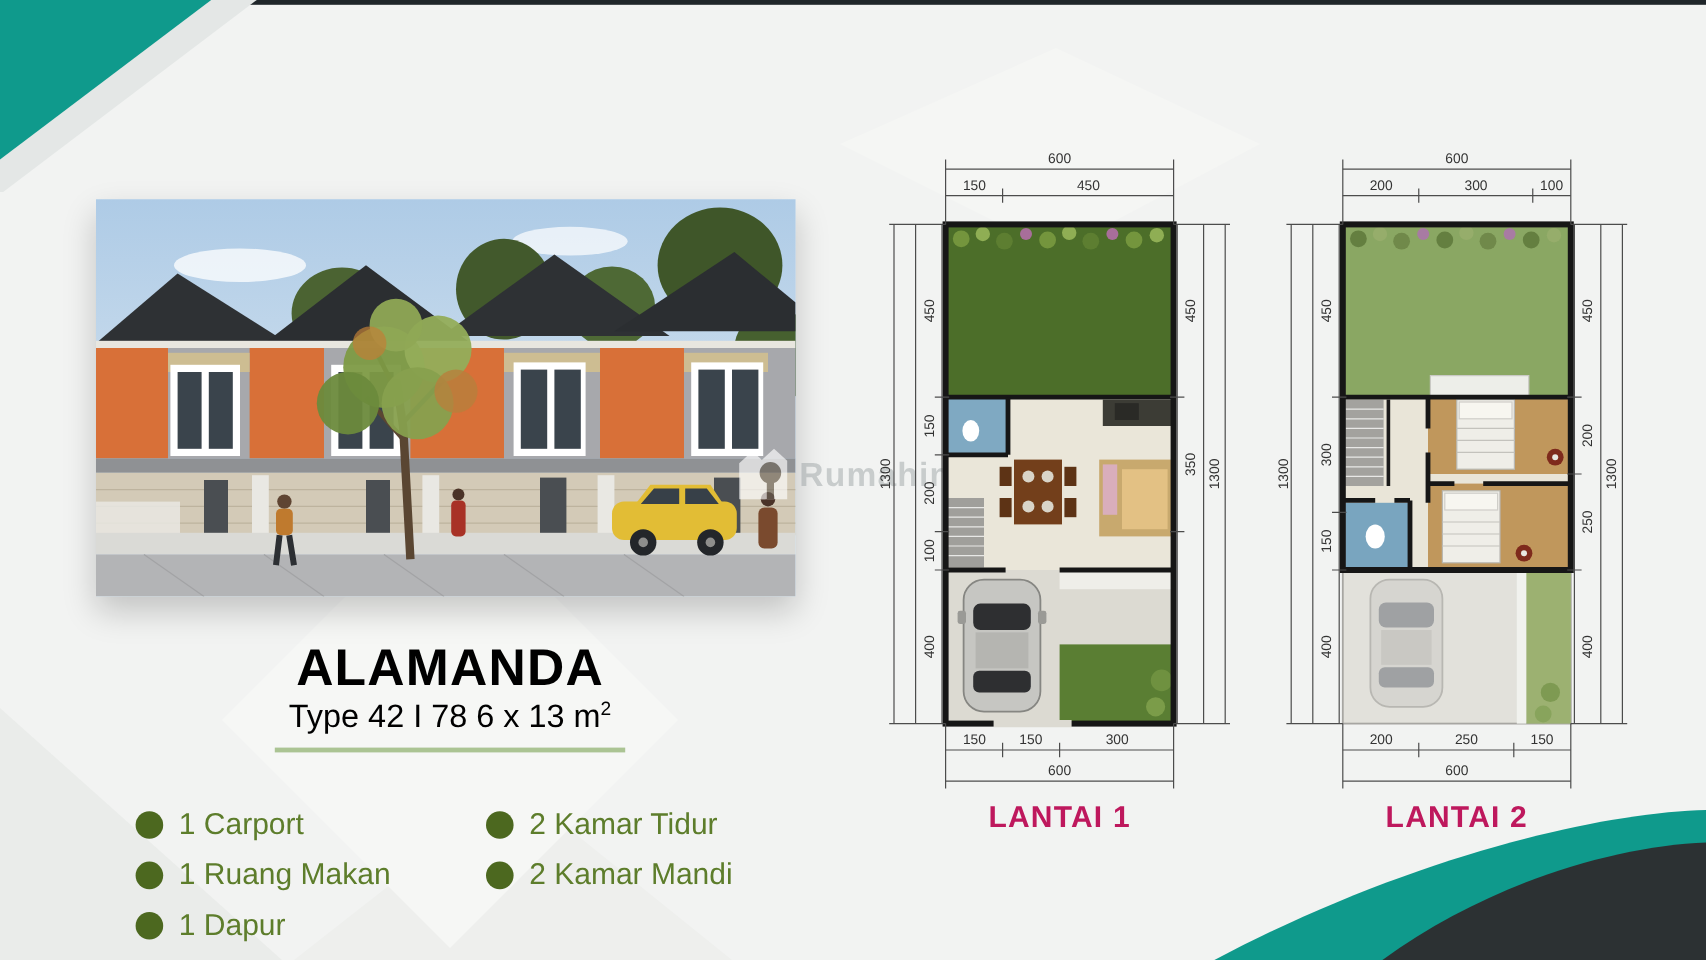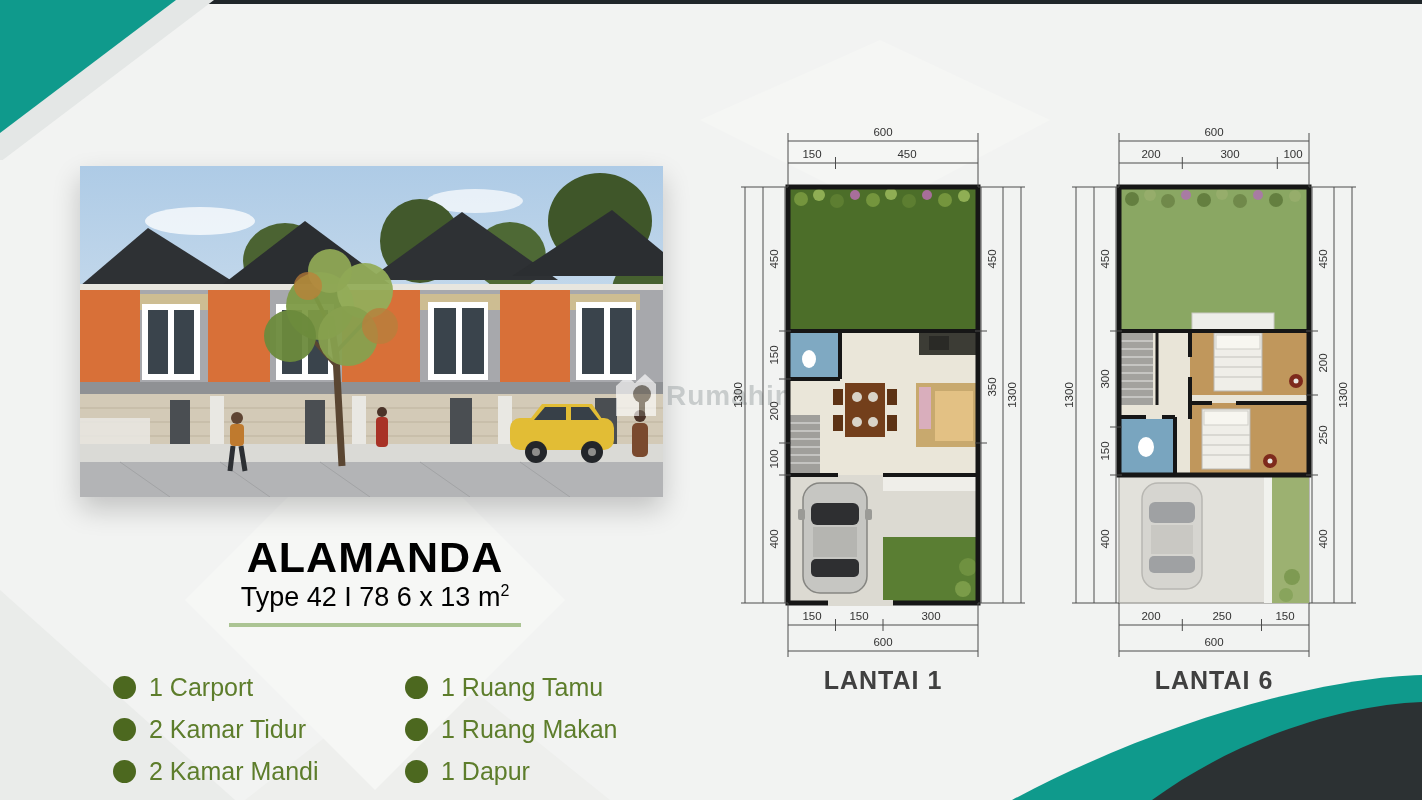--- a/index.html
+++ b/index.html
@@ -18,21 +18,21 @@
   .title { font-size:43px; font-weight:bold; letter-spacing:1px; line-height:1.0; }
   .subtitle { font-size:27px; margin-top:3px;text-align:center; }
   .subtitle sup { font-size:16px; }
   .divider { width:292px; height:4px; background:#abc493; margin:10px auto 0; }
   .features { position:absolute; left:113px; top:642px; width:550px; display:grid; grid-template-columns:292px 258px; row-gap:13px; color:#5d7d2b; font-size:25px;margin-top:31px; }
   .feature { display:flex; align-items:center; gap:13px; white-space:nowrap; }
   .bullet { width:23px; height:23px; border-radius:50%; background:#4c681f; flex:0 0 auto; }
   .plan { position:absolute; width:300px; top:117px; }
   .plan-1 { left:733px; }
   .plan-2 { left:1064px; }
-  .plan-label { text-align:center; font-size:25px; font-weight:bold; color:#404040; letter-spacing:1px; margin-top:0px; }
+  .plan-label { text-align:center; font-size:25px; font-weight:bold; color:#be185d; letter-spacing:1px; margin-top:0px; }
   .dim-line { stroke:#4c4c4c; stroke-width:1; fill:none; }
   .dim-text { fill:#333333; font-size:11.5px; font-family:"Liberation Sans",sans-serif; }
   .wall { stroke:#161616; fill:none; }
 </style>
 </head>
 <body>
 
 <div class="stage">
 
   <svg class="bg-decor" width="1422" height="800" viewBox="0 0 1422 800">
@@ -181,24 +181,20 @@
   <div class="title-block">
     <div class="title">ALAMANDA</div>
     <div class="subtitle"><span>Type 42 I 78 6 x 13 m</span><sup>2</sup></div>
     <div class="divider"></div>
   </div>
 
   <div class="features">
     <div class="feature">
         <span class="bullet"></span>
         <span>1 Carport</span>
-      </div>
-    <div class="feature">
-        <span class="bullet"></span>
-        <span>1 Ruang Tamu</span>
       </div>
     <div class="feature">
         <span class="bullet"></span>
         <span>2 Kamar Tidur</span>
       </div>
     <div class="feature">
         <span class="bullet"></span>
         <span>1 Ruang Makan</span>
       </div>
     <div class="feature">
@@ -456,21 +452,21 @@
         <text class="dim-text" transform="translate(45,262) rotate(-90)" text-anchor="middle">300</text>
         <text class="dim-text" transform="translate(45,334) rotate(-90)" text-anchor="middle">150</text>
         <text class="dim-text" transform="translate(45,422) rotate(-90)" text-anchor="middle">400</text>
         <text class="dim-text" transform="translate(263,142) rotate(-90)" text-anchor="middle">450</text>
         <text class="dim-text" transform="translate(263,246) rotate(-90)" text-anchor="middle">200</text>
         <text class="dim-text" transform="translate(263,318) rotate(-90)" text-anchor="middle">250</text>
         <text class="dim-text" transform="translate(263,422) rotate(-90)" text-anchor="middle">400</text>
         <text class="dim-text" transform="translate(283,278) rotate(-90)" text-anchor="middle">1300</text>
       </g>
     </svg>
-    <div class="plan-label">LANTAI 6</div>
+    <div class="plan-label">LANTAI 2</div>
   </div>
 
   <svg class="corner-br" width="420" height="175" viewBox="0 0 420 175">
     <path d="M420,50 C330,52 170,90 10,175 L420,175 Z" fill="#0f9a8c"></path>
     <path d="M420,77 C340,80 235,113 150,175 L420,175 Z" fill="#2c3133"></path>
   </svg>
 
 </div>
 
 </body></html>

